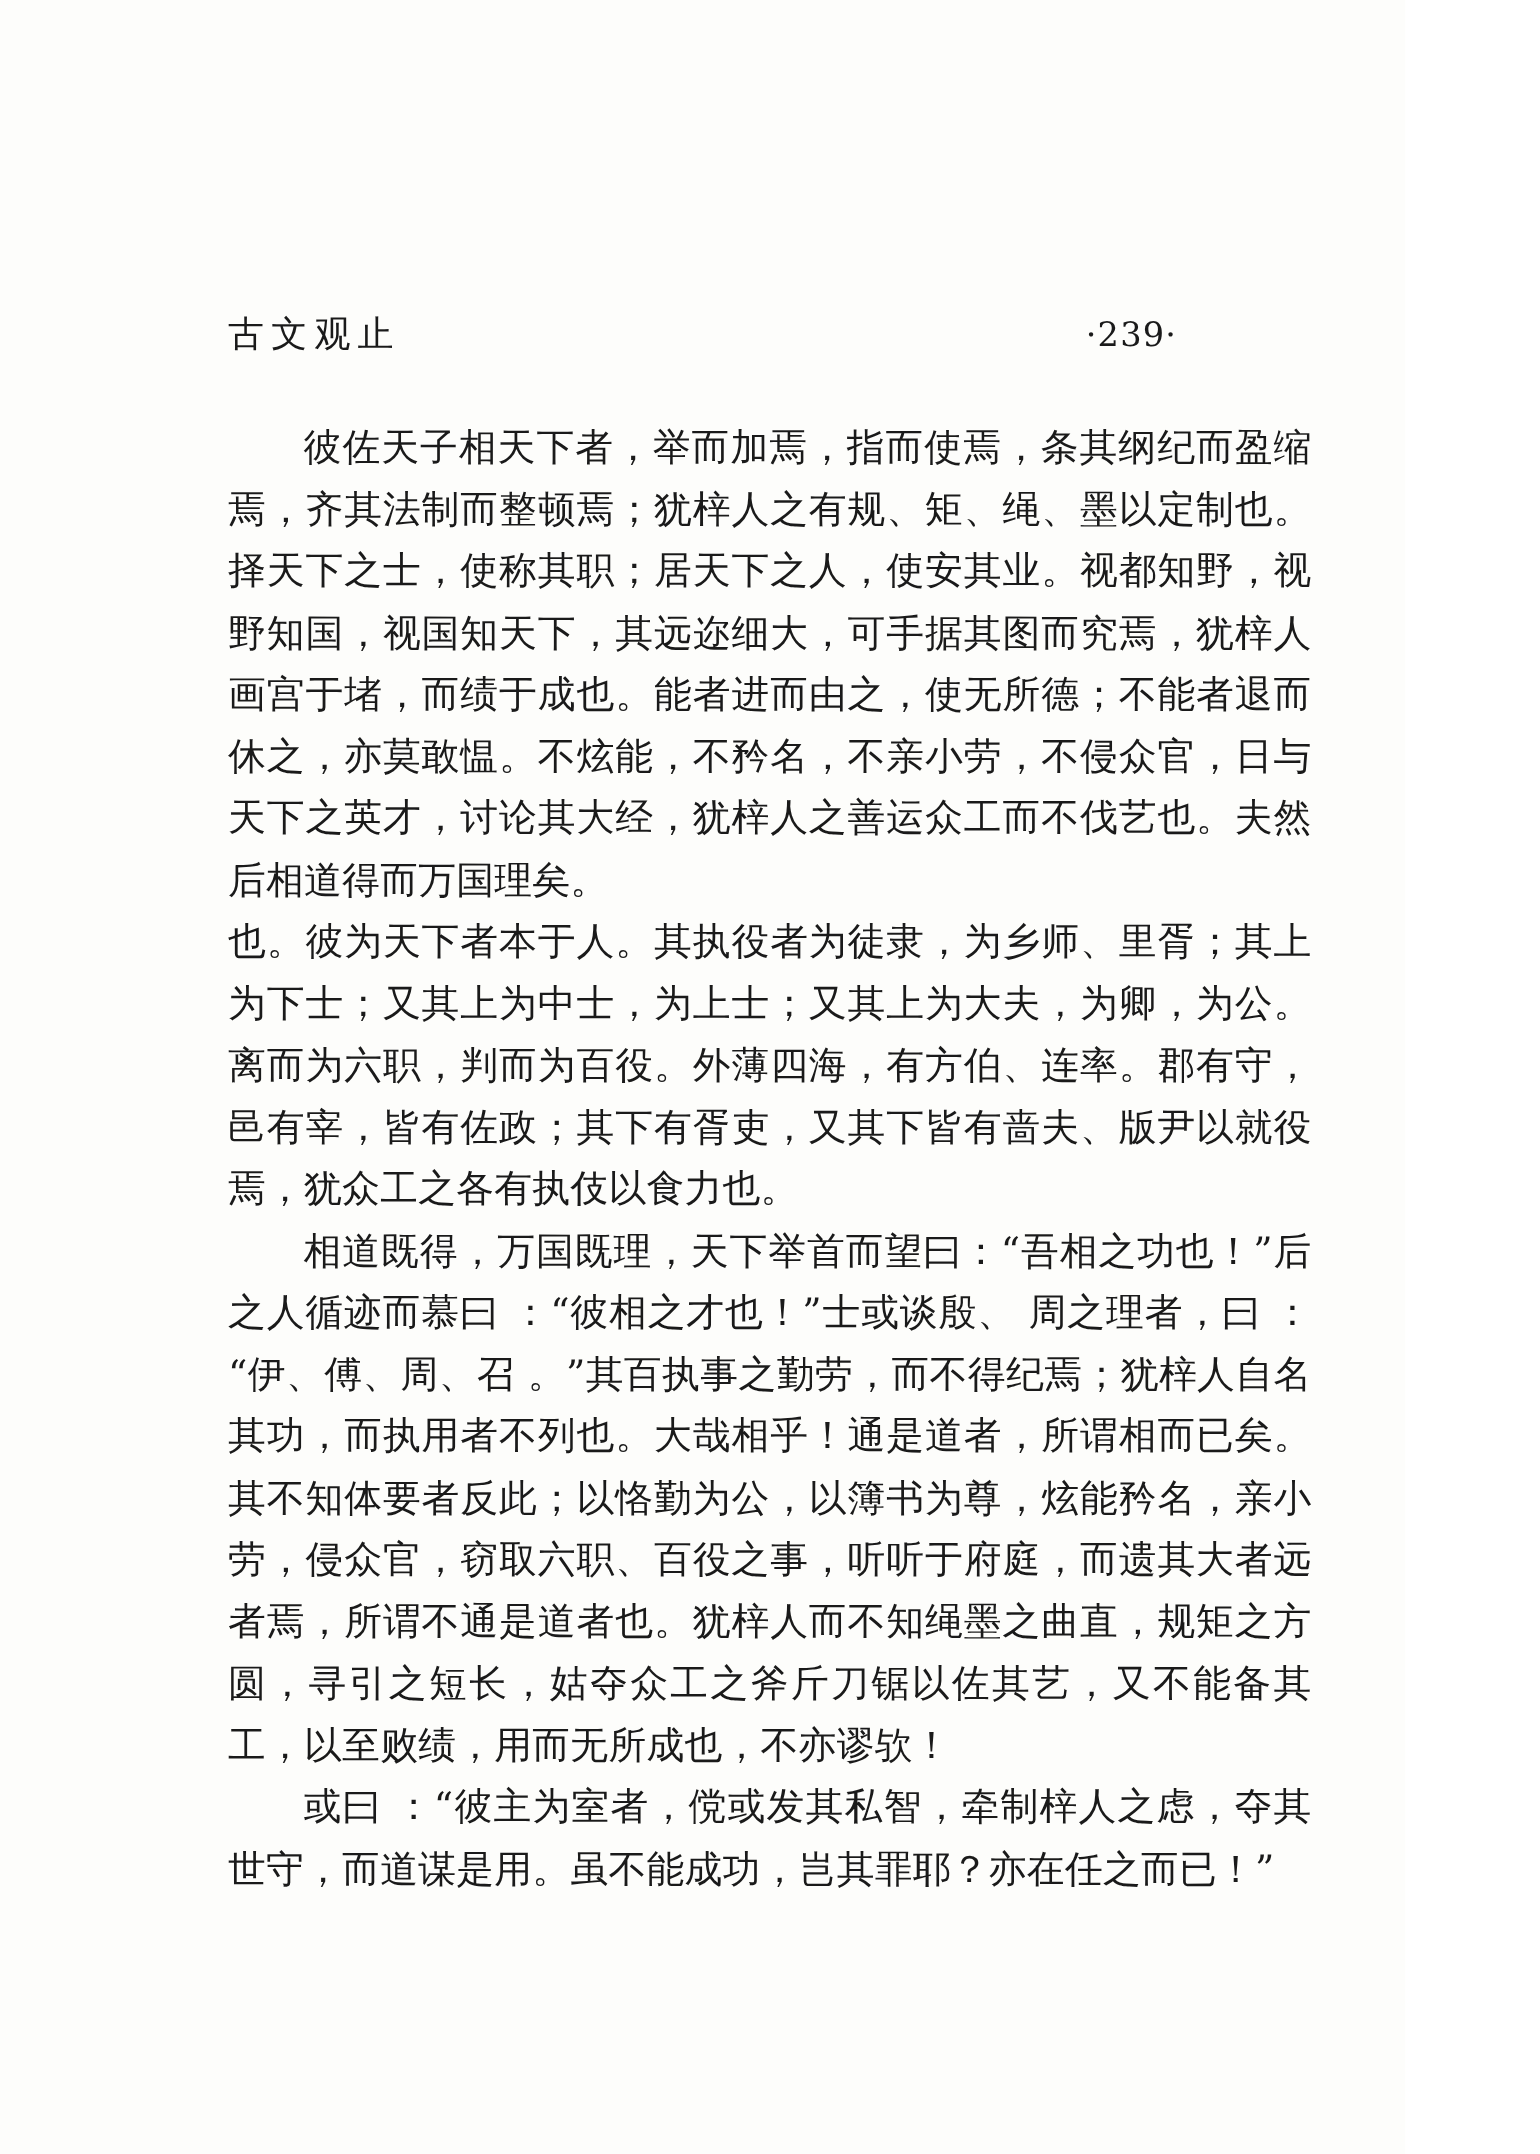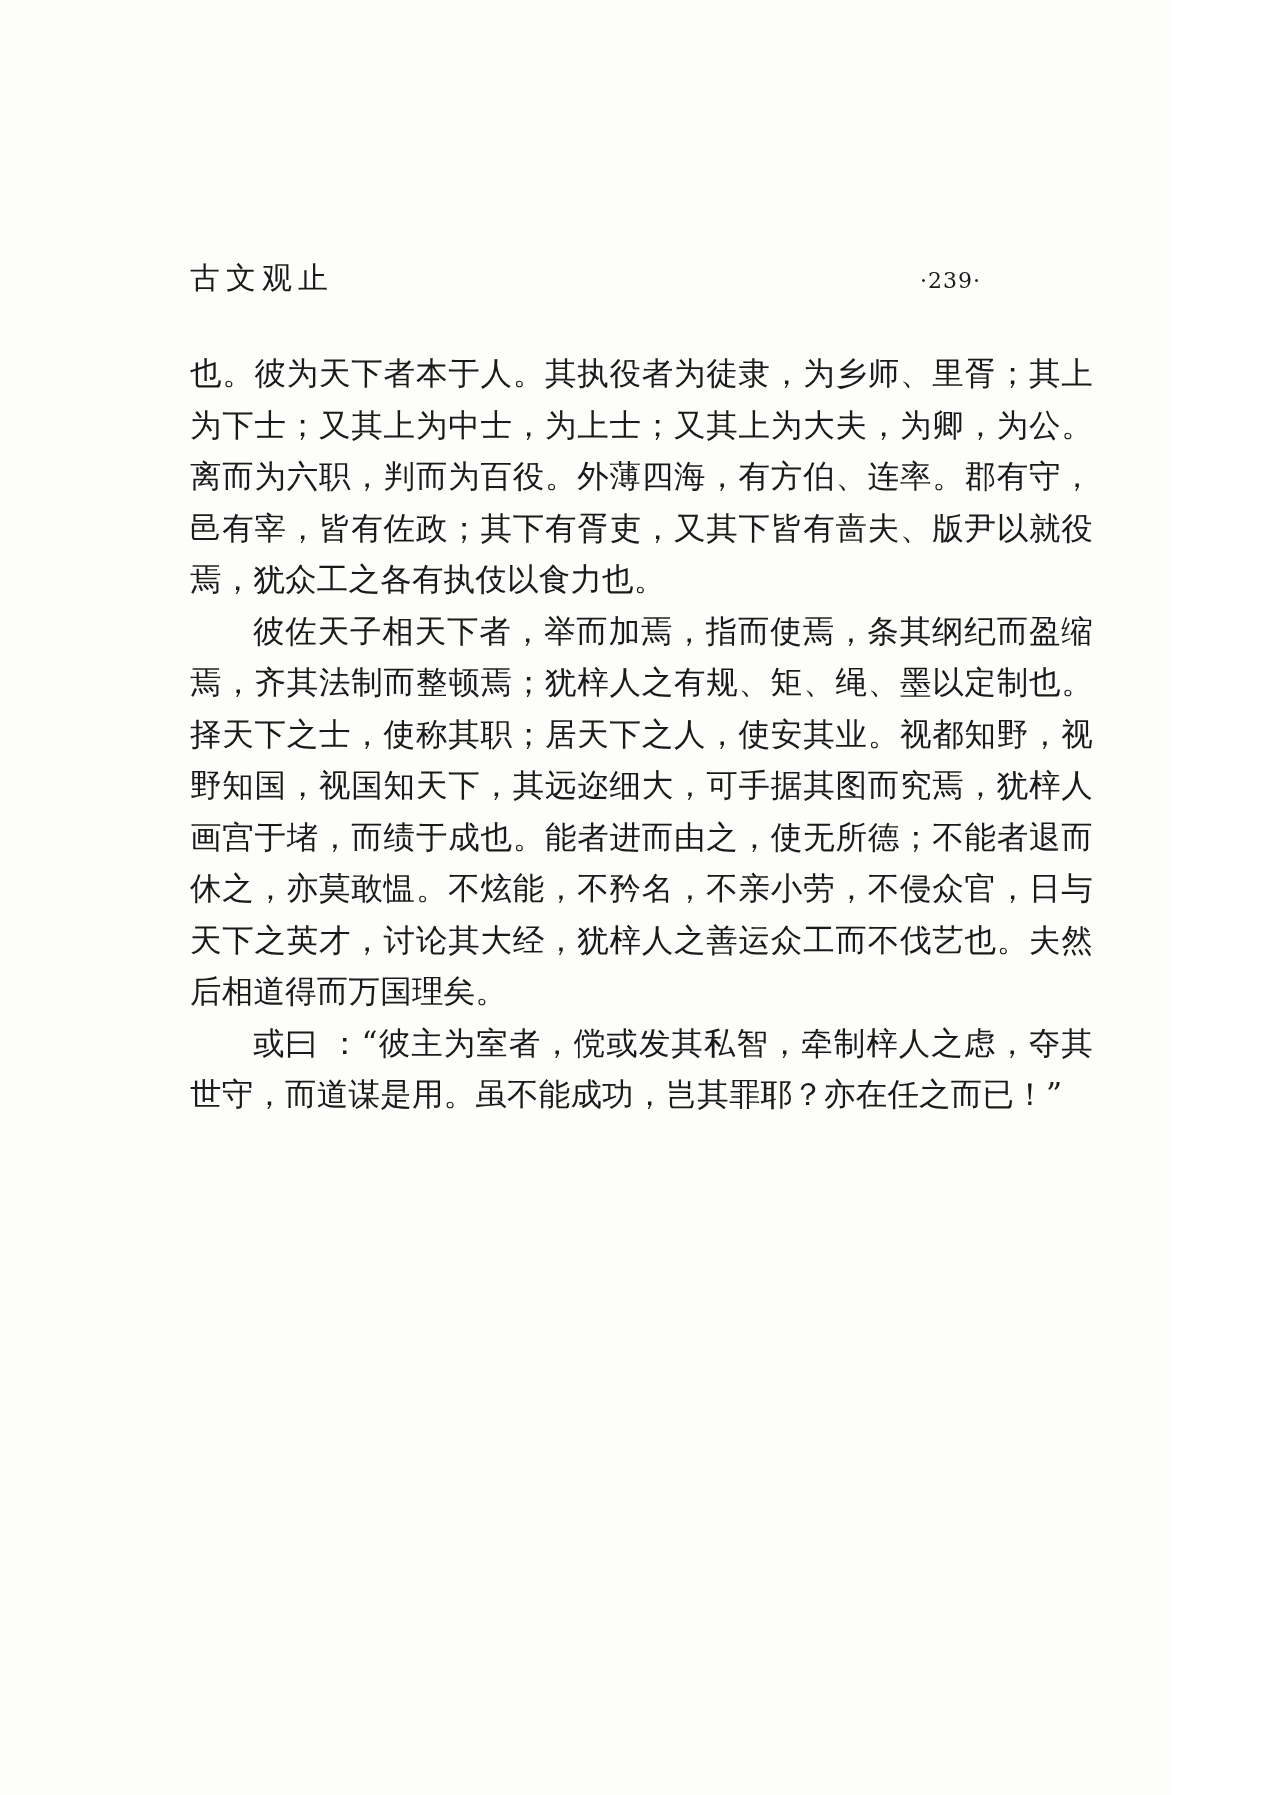--- a/index.html
+++ b/index.html
@@ -27,21 +27,21 @@
     align-items: baseline;
     justify-content: space-between;
   }
   .header-title {
     font-size: 30px;
     letter-spacing: 6px;
     color: #1a1a1a;
     font-family: "DejaVu Serif", "Liberation Serif", serif;
   }
   .header-pageno {
-    font-size: 22px;
+    font-size: 28px;
     letter-spacing: 1px;
     color: #1a1a1a;
     font-family: "DejaVu Serif", "Liberation Serif", serif;
   }
   .body-text {
     position: absolute;
     left: 190px;
     top: 348px;
     width: 903px;
   }
@@ -62,18 +62,19 @@
 <body>
 
 <div class="page">
 
   <div class="page-header">
     <span class="header-title">古文观止</span>
     <span class="header-pageno">·239·</span>
   </div>
 
   <div class="body-text">
+    <p class="para indent">彼佐天子相天下者，举而加焉，指而使焉，条其纲纪而盈缩焉，齐其法制而整顿焉；犹梓人之有规、矩、绳、墨以定制也。择天下之士，使称其职；居天下之人，使安其业。视都知野，视野知国，视国知天下，其远迩细大，可手据其图而究焉，犹梓人画宫于堵，而绩于成也。能者进而由之，使无所德；不能者退而休之，亦莫敢愠。不炫能，不矜名，不亲小劳，不侵众官，日与天下之英才，讨论其大经，犹梓人之善运众工而不伐艺也。夫然后相道得而万国理矣。</p>
     <p class="para">也。彼为天下者本于人。其执役者为徒隶，为乡师、里胥；其上为下士；又其上为中士，为上士；又其上为大夫，为卿，为公。离而为六职，判而为百役。外薄四海，有方伯、连率。郡有守，邑有宰，皆有佐政；其下有胥吏，又其下皆有啬夫、版尹以就役焉，犹众工之各有执伎以食力也。</p>
-    <p class="para indent">彼佐天子相天下者，举而加焉，指而使焉，条其纲纪而盈缩焉，齐其法制而整顿焉；犹梓人之有规、矩、绳、墨以定制也。择天下之士，使称其职；居天下之人，使安其业。视都知野，视野知国，视国知天下，其远迩细大，可手据其图而究焉，犹梓人画宫于堵，而绩于成也。能者进而由之，使无所德；不能者退而休之，亦莫敢愠。不炫能，不矜名，不亲小劳，不侵众官，日与天下之英才，讨论其大经，犹梓人之善运众工而不伐艺也。夫然后相道得而万国理矣。</p>
+    <p class="para indent">相道既得，万国既理，天下举首而望曰：“吾相之功也！”后之人循迹而慕曰 ：“彼相之才也！”士或谈殷、 周之理者，曰 ：“伊、傅、周、召 。”其百执事之勤劳，而不得纪焉；犹梓人自名其功，而执用者不列也。大哉相乎！通是道者，所谓相而已矣。其不知体要者反此；以恪勤为公，以簿书为尊，炫能矜名，亲小劳，侵众官，窃取六职、百役之事，听听于府庭，而遗其大者远者焉，所谓不通是道者也。犹梓人而不知绳墨之曲直，规矩之方圆，寻引之短长，姑夺众工之斧斤刀锯以佐其艺，又不能备其工，以至败绩，用而无所成也，不亦谬欤！</p>
     <p class="para indent">或曰 ：“彼主为室者，傥或发其私智，牵制梓人之虑，夺其世守，而道谋是用。虽不能成功，岂其罪耶？亦在任之而已！”</p>
   </div>
 
 </div>
 
 </body></html>

